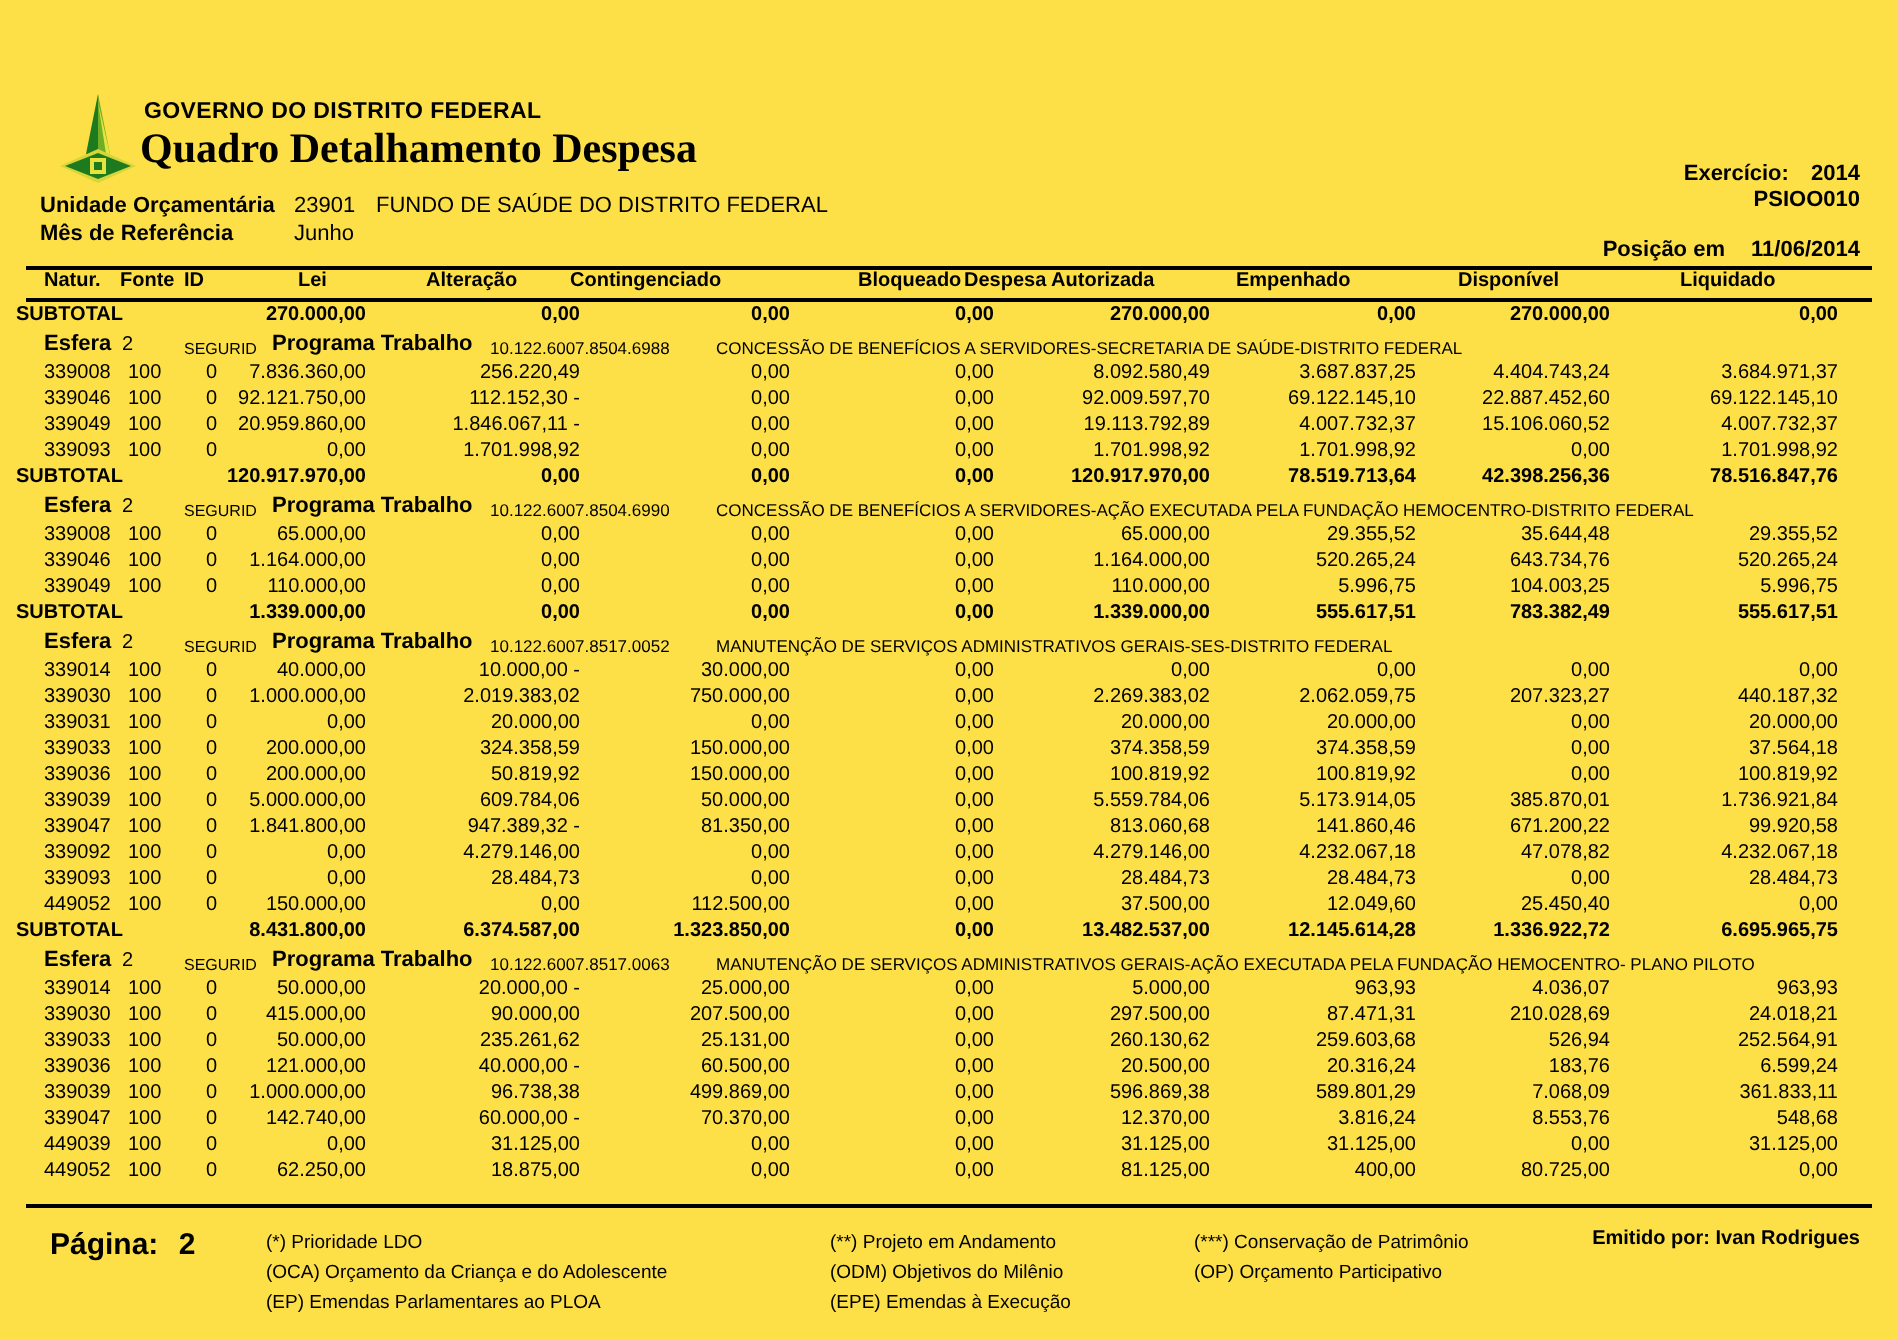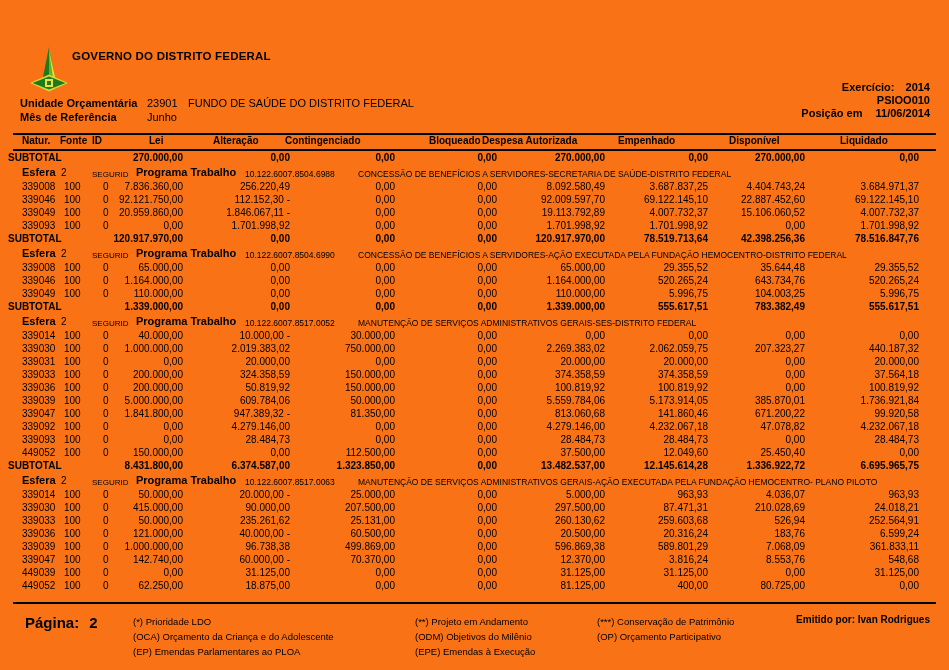--- a/index.html
+++ b/index.html
@@ -1,25 +1,25 @@
 <!DOCTYPE html>
 <html><head>
 <meta charset="utf-8">
 <style>
   html,body{margin:0;padding:0;background:#fff;}
-  .page{position:relative;width:949px;height:670px;background:#f97316;overflow:hidden;
+  .page{position:relative;width:949px;height:670px;background:#fde047;overflow:hidden;
         font-family:"Liberation Sans",sans-serif;color:#000;}
 
   
   .logo{position:absolute;left:30px;top:46px;width:38px;height:50px;}
   .org{position:absolute;left:72px;top:50px;font-size:11.5px;font-weight:bold;letter-spacing:.2px;}
   .title{position:absolute;left:70px;top:62px;font-family:"Liberation Serif",serif;
          font-size:21px;font-weight:bold;}
   .hdr-right{position:absolute;right:19px;text-align:right;font-weight:bold;font-size:11px;white-space:nowrap;}
-  .hr-1{top:81px;} .hr-2{top:94px;} .hr-3{top:107px;text-align:center;}
+  .hr-1{top:81px;} .hr-2{top:94px;} .hr-3{top:119px;text-align:center;}
   .gap-l{margin-left:10px;}
   .meta-row{position:absolute;left:20px;font-size:11px;white-space:nowrap;}
   .meta-row .lbl{font-weight:bold;}
   .meta-row .code{position:absolute;left:127px;}
   .meta-row .val{position:absolute;left:168px;white-space:nowrap;}
   .mr-1{top:97px;} .mr-2{top:111px;}
 
   
   .rule{position:absolute;left:13px;width:923px;border-top:2px solid #000;}
   .rule-1{top:133px;} .rule-2{top:149px;}
@@ -71,20 +71,21 @@
       <polygon points="19,1 13,31 22,31" fill="#1e7a1e"></polygon>
       <polygon points="19,1 19,31 25,31" fill="#6fae25"></polygon>
       <polygon points="19,5 23,31 25,31" fill="#e8e23c"></polygon>
       <polygon points="0,37 19,28.5 38,37 19,45.5" fill="#d6d63a"></polygon>
       <polygon points="2.5,37 19,30.5 35.5,37 19,43.5" fill="#1e7a1e"></polygon>
       <rect x="15" y="33" width="8" height="8" fill="#e8e23c"></rect>
       <rect x="17" y="35" width="4" height="4" fill="#1e7a1e"></rect>
     </svg>
   </div>
   <div class="org">GOVERNO DO DISTRITO FEDERAL</div>
+  <div class="title">Quadro Detalhamento Despesa</div>
 
   <div class="hdr-right hr-1">
     <span>Exercício:</span>
     <span class="gap-l" style="margin-left:8px;">2014</span>
   </div>
   <div class="hdr-right hr-2">PSIOO010</div>
   <div class="hdr-right hr-3">
     <span>Posição em</span>
     <span class="gap-l">11/06/2014</span>
   </div>

